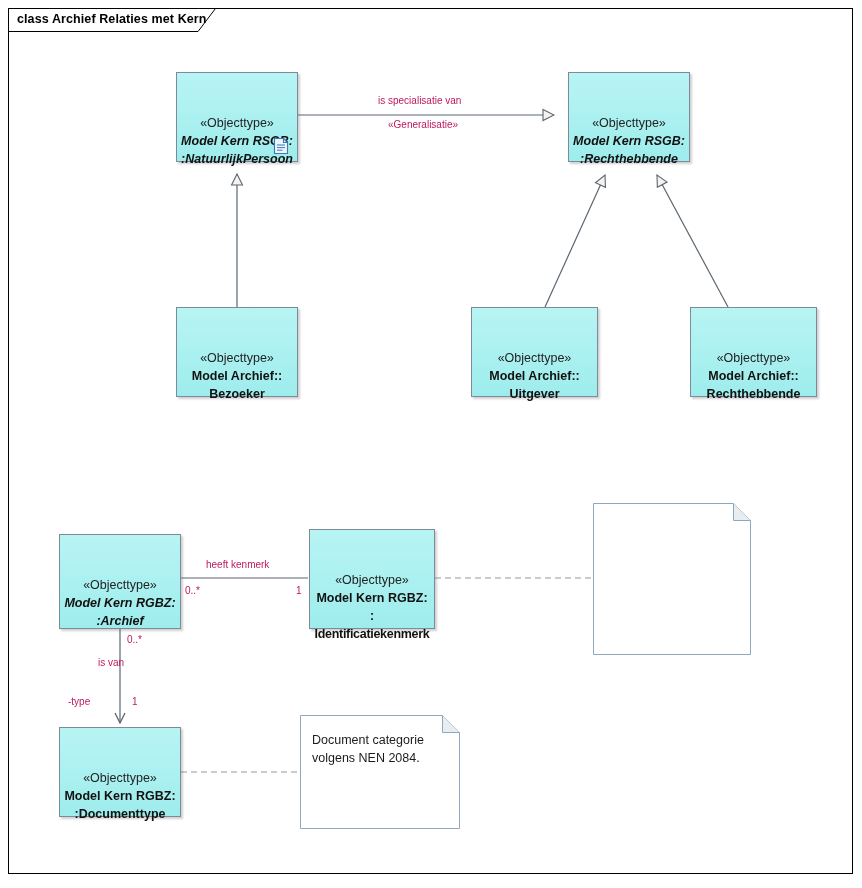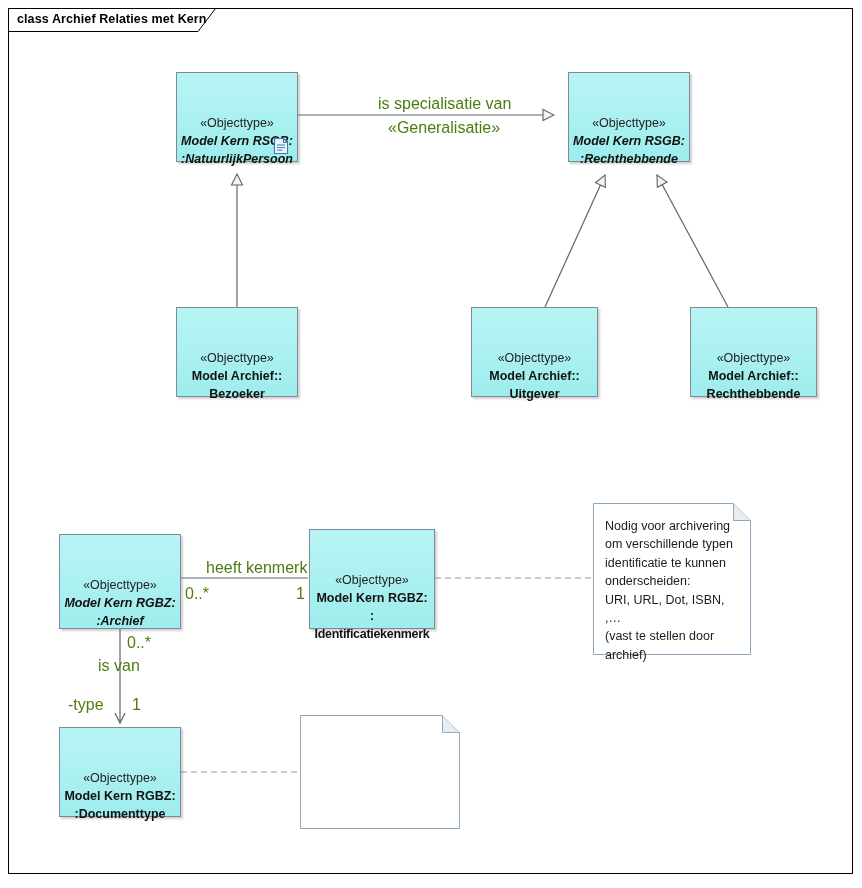--- a/index.html
+++ b/index.html
@@ -117,22 +117,22 @@
     right: 12px;
     font-size: 12.5px;
     line-height: 18.4px;
     color: #1b1b1b;
     white-space: pre-line;
   }
 
   
   .edge-label {
     position: absolute;
-    font-size: 16px;
-    color: #4d7c0f;
+    font-size: 10px;
+    color: #be185d;
     white-space: nowrap;
   }
 </style>
 </head>
 <body>
 
 <div id="diagram-frame"></div>
 
 <div id="diagram-title-tab">
   <svg class="tab-shape" viewBox="0 0 208 24">
@@ -250,23 +250,21 @@
   <div class="stereotype">«Objecttype»</div>
   <div class="cname">Model Kern RGBZ:</div>
   <div class="cname">:Documenttype</div>
 </div>
 
 <div class="note-box" style="left:593px; top:503px; width:158px; height:152px;">
   <svg class="note-svg" width="158" height="152" viewBox="0 0 158 152">
     <path d="M0.5,0.5 L140.5,0.5 L157.5,17.5 L157.5,151.5 L0.5,151.5 Z" fill="#ffffff" stroke="#8fa8bd" stroke-width="1"></path>
     <path d="M140.5,0.5 L140.5,17.5 L157.5,17.5" fill="#e8edf2" stroke="#8fa8bd" stroke-width="1"></path>
   </svg>
-  <div class="note-text">Nodig voor archivering om verschillende typen identificatie te kunnen onderscheiden:
-URI, URL, Dot, ISBN, ,…
-(vast te stellen door archief)</div>
 </div>
 
 <div class="note-box" style="left:300px; top:715px; width:160px; height:114px;">
   <svg class="note-svg" width="160" height="114" viewBox="0 0 160 114">
     <path d="M0.5,0.5 L142.5,0.5 L159.5,17.5 L159.5,113.5 L0.5,113.5 Z" fill="#ffffff" stroke="#8fa8bd" stroke-width="1"></path>
     <path d="M142.5,0.5 L142.5,17.5 L159.5,17.5" fill="#e8edf2" stroke="#8fa8bd" stroke-width="1"></path>
   </svg>
+  <div class="note-text" style="top:16px;">Document categorie volgens NEN 2084.</div>
 </div>
 
 </body></html>

